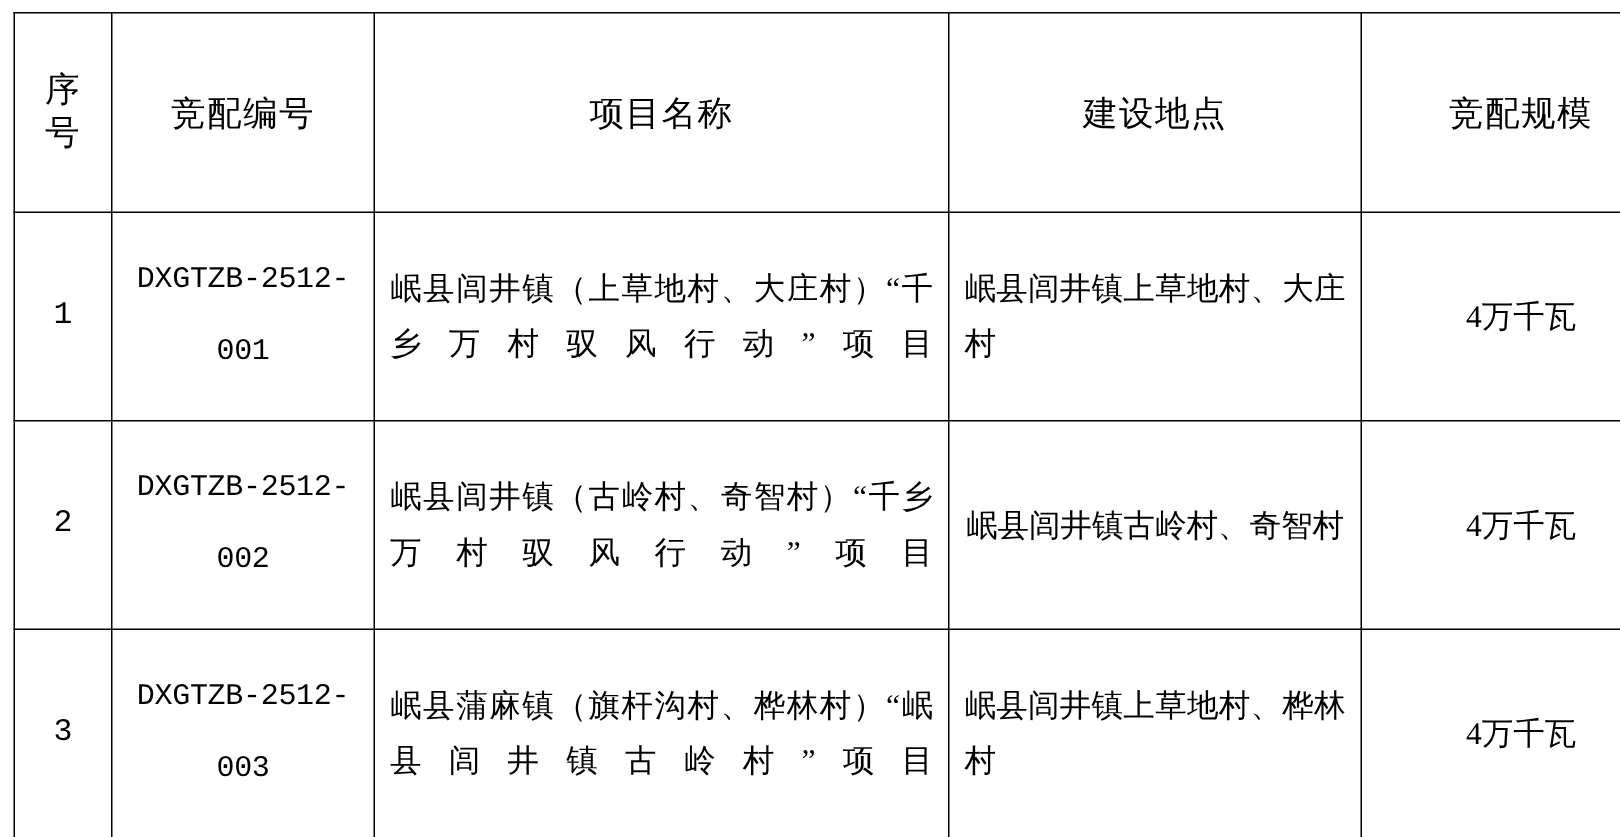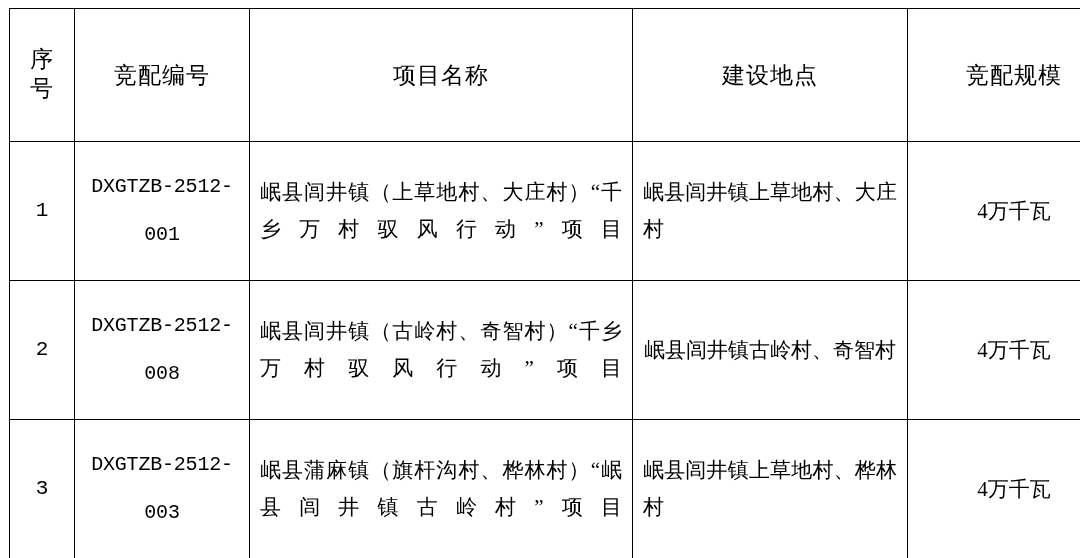--- a/index.html
+++ b/index.html
@@ -107,21 +107,21 @@
         <span>001</span>
       </td>
       <td class="col-name">岷县闾井镇（上草地村、大庄村）“千乡万村驭风行动”项目</td>
       <td class="col-location">岷县闾井镇上草地村、大庄村</td>
       <td class="col-scale">4万千瓦</td>
     </tr>
     <tr>
       <td class="col-seq">2</td>
       <td class="col-code">
         <span>DXGTZB-2512-</span><br>
-        <span>008</span>
+        <span>002</span>
       </td>
       <td class="col-name">岷县闾井镇（古岭村、奇智村）“千乡万村驭风行动”项目</td>
       <td class="col-location single-line">岷县闾井镇古岭村、奇智村</td>
       <td class="col-scale">4万千瓦</td>
     </tr>
     <tr>
       <td class="col-seq">3</td>
       <td class="col-code">
         <span>DXGTZB-2512-</span><br>
         <span>003</span>

